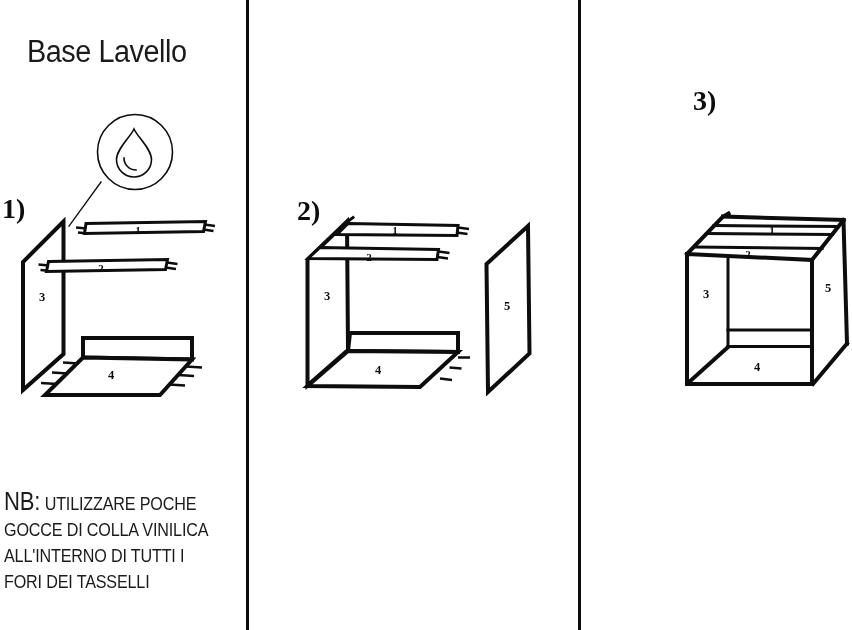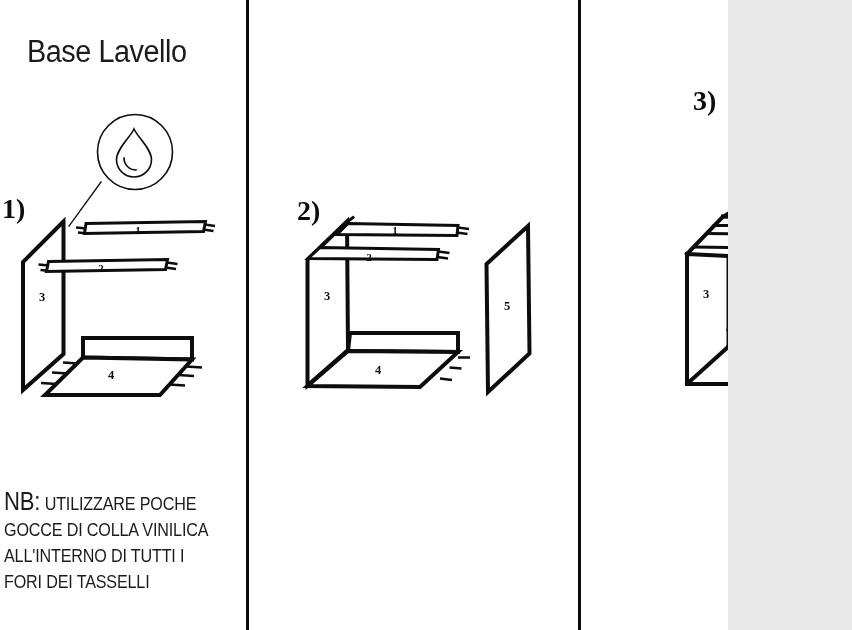--- a/index.html
+++ b/index.html
@@ -1,17 +1,17 @@
 <!DOCTYPE html>
 <html><head>
 <meta charset="utf-8">
 <style>
   html,body { margin:0; padding:0; background:#e8e8e8; }
   .page {
-    position:relative; width:728px; height:630px; background:#ffffff;
+    position:relative; width:852px; height:630px; background:#ffffff;
     overflow:hidden; font-family:"Liberation Sans", sans-serif; color:#1b1b1b;
   }
   .divider { position:absolute; top:0; width:3px; height:630px; background:#0b0b0b; }
   .d1 { left:246px; }
   .d2 { left:578px; }
   .title {
     position:absolute; left:27px; top:34px; margin:0;
     font-size:31px; font-weight:400; letter-spacing:-0.5px;
     transform:scaleX(.93); transform-origin:left top; white-space:nowrap;
   }

